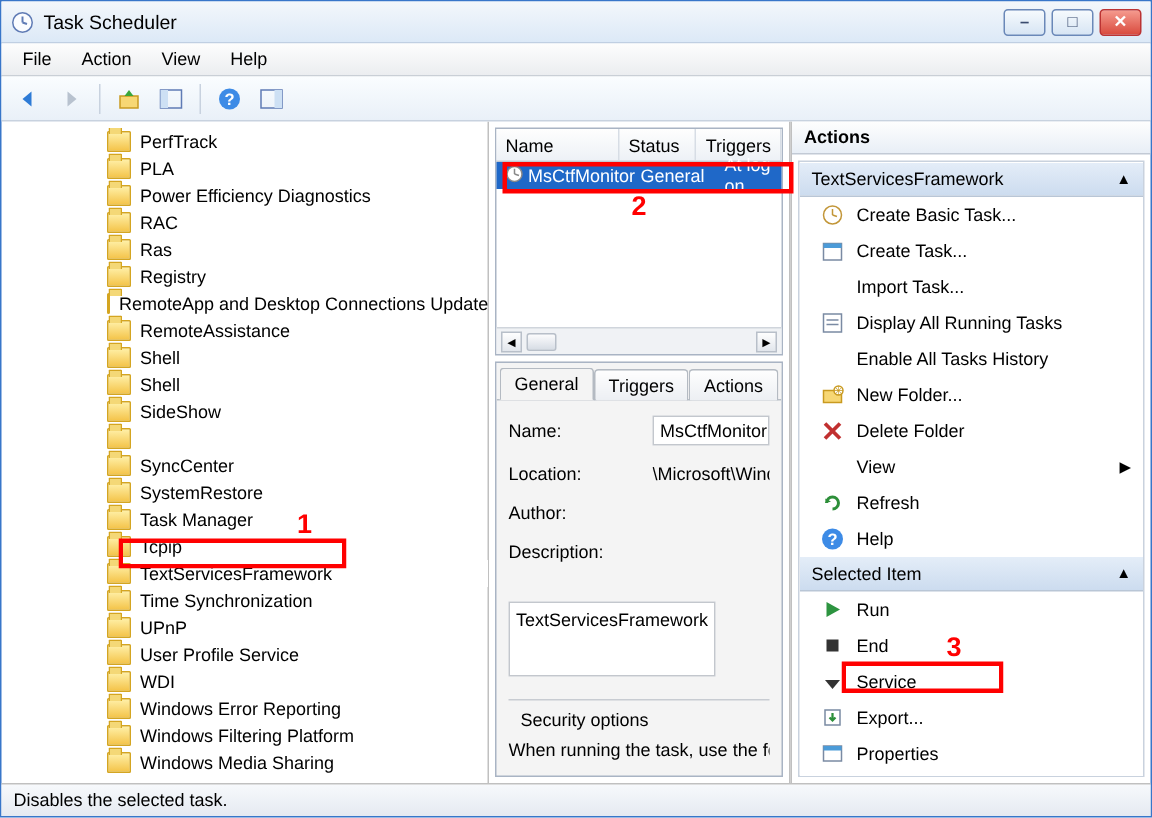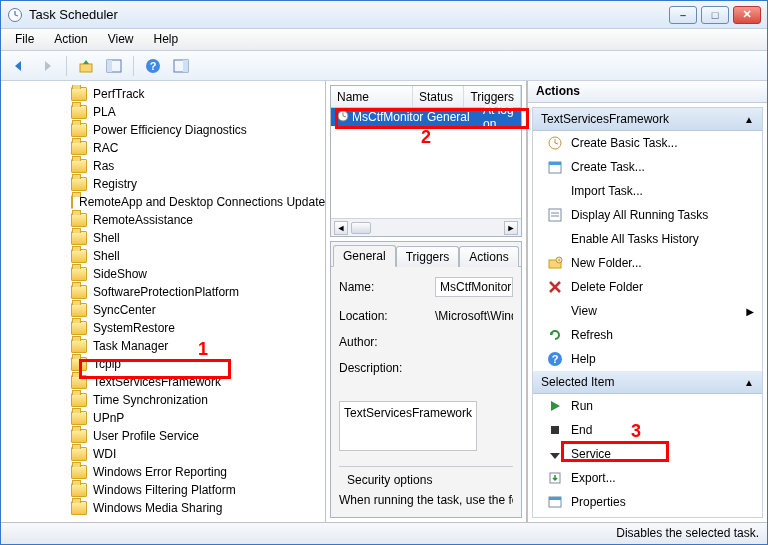--- a/index.html
+++ b/index.html
@@ -66,21 +66,21 @@
   
   .pane-right { flex:1; display:flex; flex-direction:column; border-left:1px solid #c0c0c0; }
   .actions-header { height:22px; background:linear-gradient(#fefefe,#e8eef6); border-bottom:1px solid #c2cad5; font-weight:bold; padding:3px 8px;}
   .actions-scroll { flex:1; overflow:auto; background:#fff; border:1px solid #c9d2de; margin:4px;}
   .action-group { background:linear-gradient(#e4edf8,#ccdcef); padding:4px 8px; font-size:12px; display:flex; justify-content:space-between; align-items:center; border-bottom:1px solid #b9c6d6;}
   .chev { font-size:10px;}
   .action-item { display:flex; align-items:center; gap:8px; padding:4px 8px 4px 14px; height:24px; font-size:12px;text-align:right;}
   .action-item .ai-icon { width:16px; height:16px; display:flex; align-items:center; justify-content:center; font-size:13px;}
   .arrow-r { margin-left:auto; font-size:10px;}
   
-  .statusbar { height:22px; border-top:1px solid #c0c0c0; background:linear-gradient(#f7f9fc,#e5eaf1); padding:3px 8px; font-size:12px;text-align:right;}
+  .statusbar { height:22px; border-top:1px solid #c0c0c0; background:linear-gradient(#f7f9fc,#e5eaf1); padding:3px 8px; font-size:12px;}
   
   .anno { position:absolute; border:3px solid #ff0000; pointer-events:none; z-index:50;}
   .anno-label { position:absolute; color:#ff0000; font:bold 18px Arial; z-index:51; pointer-events:none;}
   
   .ico-clock svg, .ai-icon svg { display:block;}
 </style>
 </head>
 <body>
 
 <div class="window">
@@ -191,21 +191,20 @@
             <li>
               <span class="folder-icon"></span>
               <span class="label">Shell</span>
             </li>
             <li>
               <span class="folder-icon"></span>
               <span class="label">SideShow</span>
             </li>
             <li>
               <span class="folder-icon"></span>
-              <span class="label">SoftwareProtectionPlatform</span>
             </li>
             <li>
               <span class="folder-icon"></span>
               <span class="label">SyncCenter</span>
             </li>
             <li>
               <span class="folder-icon"></span>
               <span class="label">SystemRestore</span>
             </li>
             <li>

